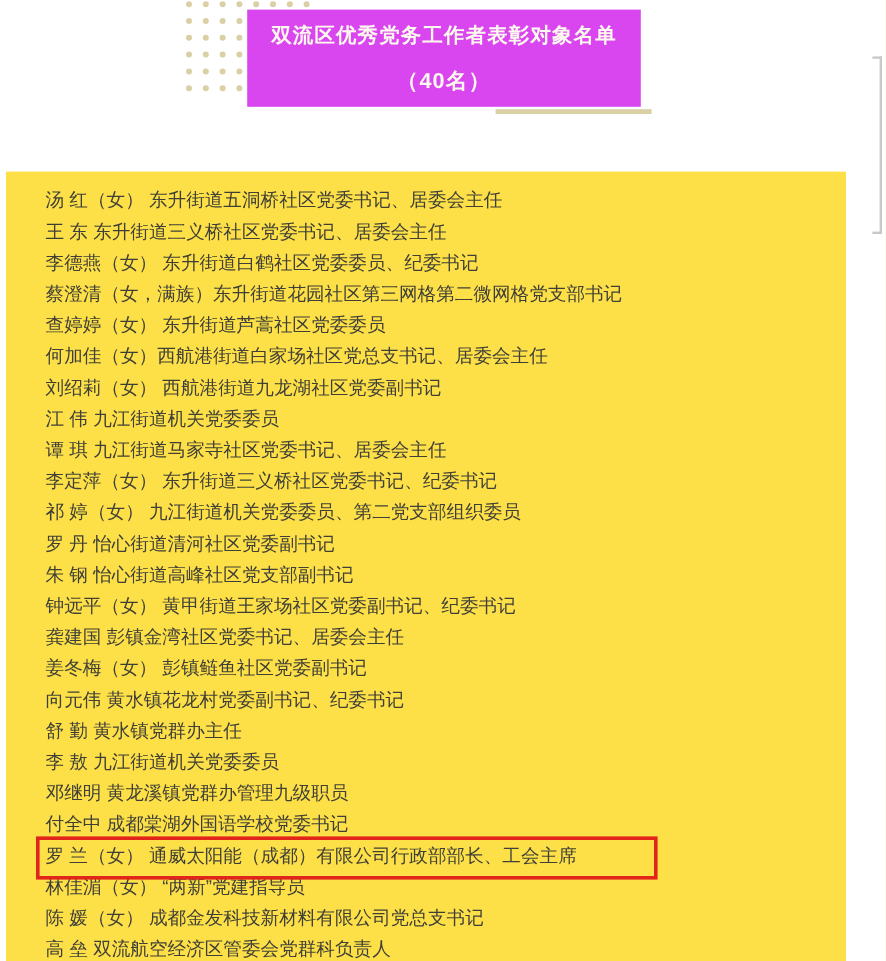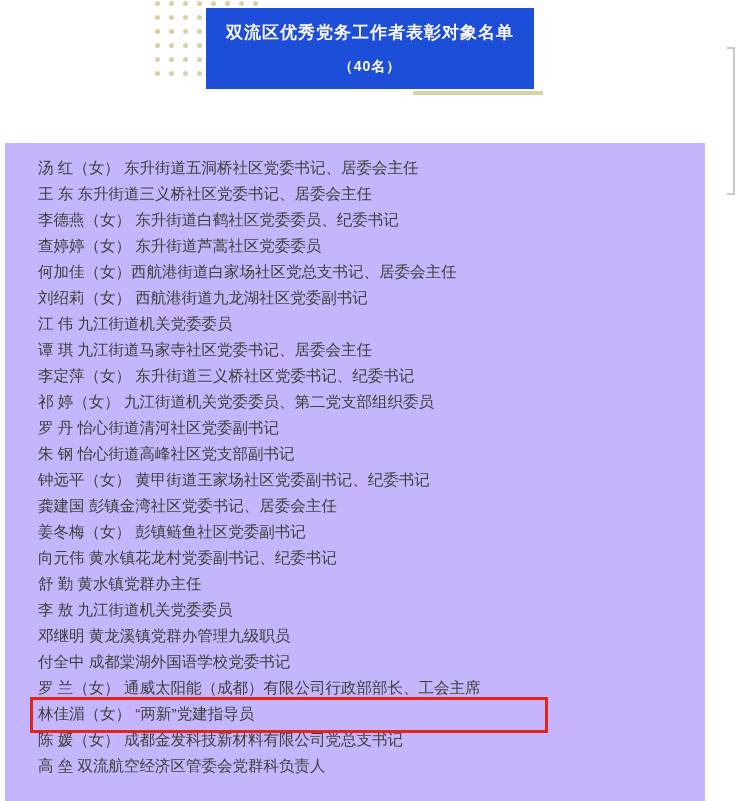--- a/index.html
+++ b/index.html
@@ -4,30 +4,30 @@
 <style>
   html,body{margin:0;padding:0;}
   body{font-family:"Liberation Sans","DejaVu Sans",sans-serif;background:#ffffff;}
   .page{position:relative;width:738px;height:801px;background:#ffffff;overflow:hidden;}
 
   
   .dots{position:absolute;left:155px;top:1px;width:112px;height:84px;z-index:1;}
   .dots i{position:absolute;width:5px;height:5px;border-radius:50%;background:#d9d0a6;display:block;}
 
   
-  .header-box{position:absolute;left:206px;top:8px;width:328px;height:81px;background:#1d4ed8;z-index:2;
+  .header-box{position:absolute;left:206px;top:8px;width:328px;height:81px;background:#d946ef;z-index:2;
     display:flex;flex-direction:column;align-items:center;justify-content:center;gap:14px;}
   .header-title{color:#fdf8ee;font-size:17px;font-weight:bold;letter-spacing:1px;white-space:nowrap;}
-  .header-sub{color:#fdf8ee;font-size:14px;font-weight:bold;letter-spacing:1px;}
+  .header-sub{color:#fdf8ee;font-size:18px;font-weight:bold;letter-spacing:1px;}
 
   
   .tan-bar{position:absolute;left:413px;top:91px;width:130px;height:4px;background:#d9d0a6;z-index:1;}
 
   
-  .content{position:absolute;left:5px;top:143px;width:700px;height:658px;background:#c4b5fd;
+  .content{position:absolute;left:5px;top:143px;width:700px;height:658px;background:#fde047;
     padding:12px 0 0 33px;box-sizing:border-box;z-index:1;}
   .row{height:26px;line-height:26px;font-size:15.5px;color:#3f3f37;white-space:nowrap;}
 
   
   .highlight-box{position:absolute;left:30px;top:697px;width:512px;height:30px;
     border:3px solid #e1251b;background:transparent;z-index:3;}
 
   
   .scroll-line{position:absolute;left:727px;top:47px;width:8px;height:148px;
     border-top:2px solid #c9c9c9;border-right:2px solid #c9c9c9;border-bottom:2px solid #c9c9c9;
@@ -93,20 +93,21 @@
     <div class="header-title">双流区优秀党务工作者表彰对象名单</div>
     <div class="header-sub">（40名）</div>
   </div>
 
   <div class="tan-bar"></div>
 
   <div class="content" id="list">
       <div class="row">汤 红（女）  东升街道五洞桥社区党委书记、居委会主任</div>
       <div class="row">王 东 东升街道三义桥社区党委书记、居委会主任</div>
       <div class="row">李德燕（女）  东升街道白鹤社区党委委员、纪委书记</div>
+      <div class="row">蔡澄清（女，满族）东升街道花园社区第三网格第二微网格党支部书记</div>
       <div class="row">查婷婷（女）  东升街道芦蒿社区党委委员</div>
       <div class="row">何加佳（女）西航港街道白家场社区党总支书记、居委会主任</div>
       <div class="row">刘绍莉（女）  西航港街道九龙湖社区党委副书记</div>
       <div class="row">江 伟 九江街道机关党委委员</div>
       <div class="row">谭 琪 九江街道马家寺社区党委书记、居委会主任</div>
       <div class="row">李定萍（女）  东升街道三义桥社区党委书记、纪委书记</div>
       <div class="row">祁 婷（女）  九江街道机关党委委员、第二党支部组织委员</div>
       <div class="row">罗 丹 怡心街道清河社区党委副书记</div>
       <div class="row">朱 钢 怡心街道高峰社区党支部副书记</div>
       <div class="row">钟远平（女）  黄甲街道王家场社区党委副书记、纪委书记</div>

